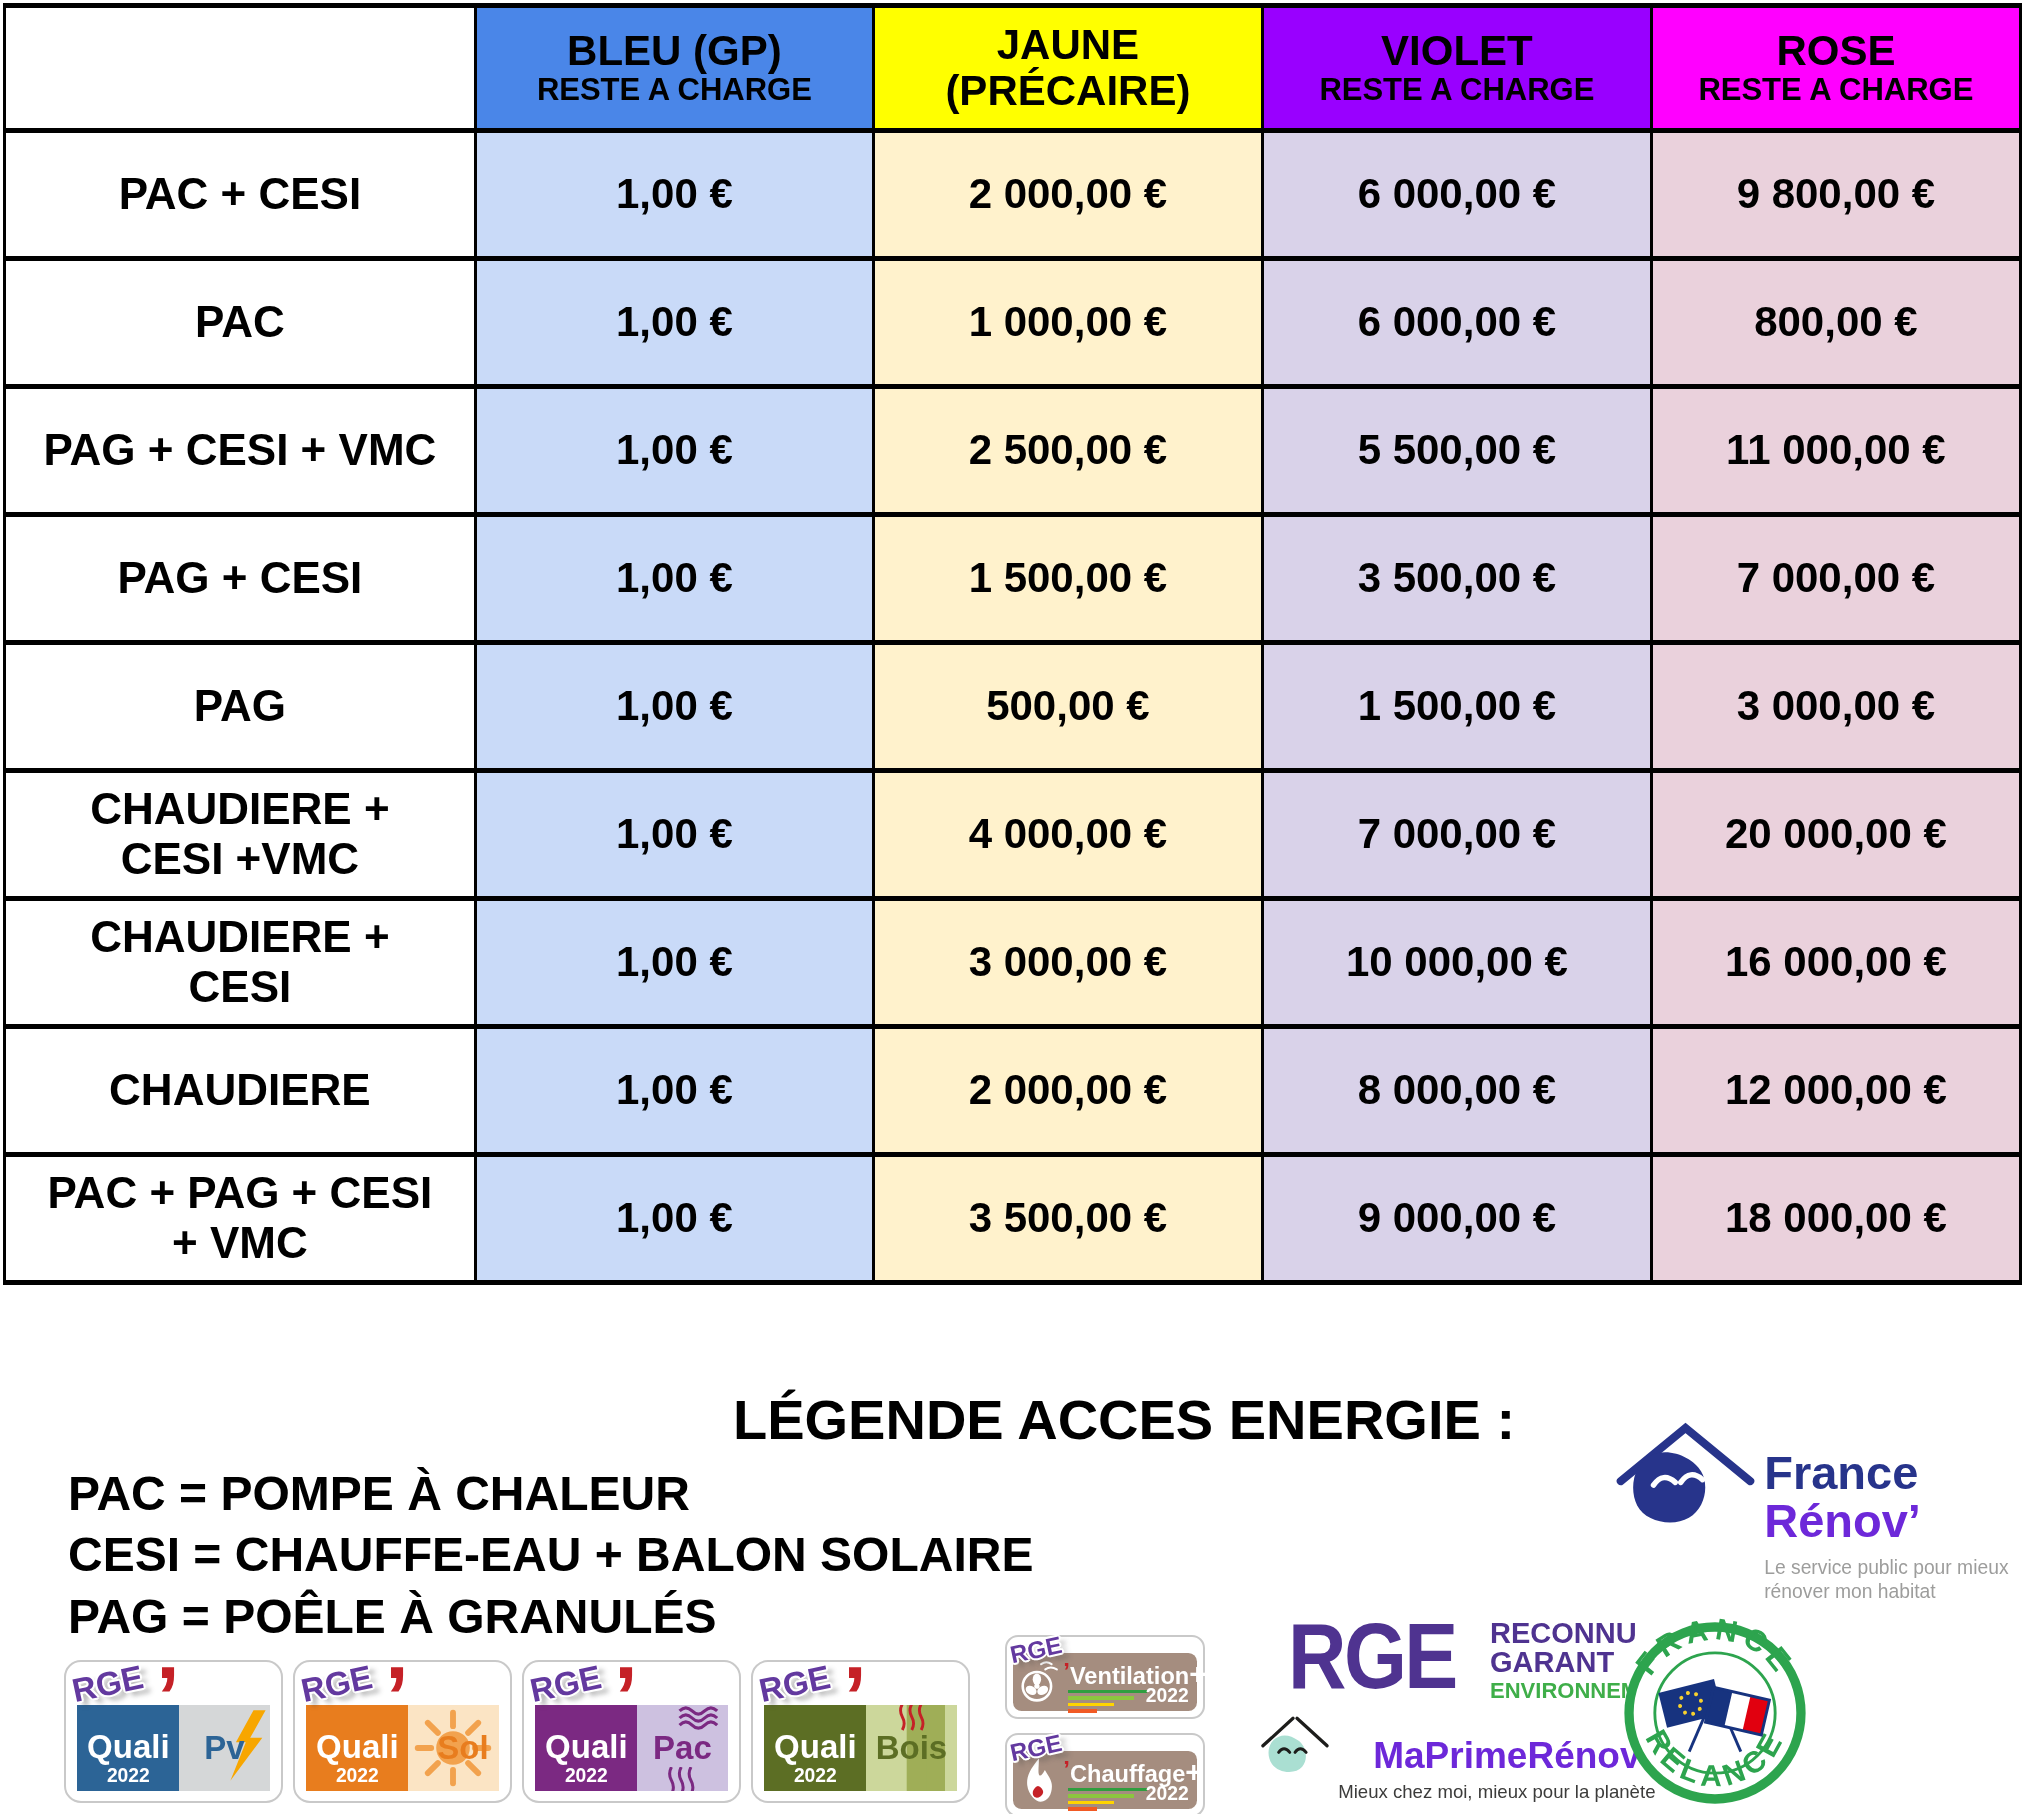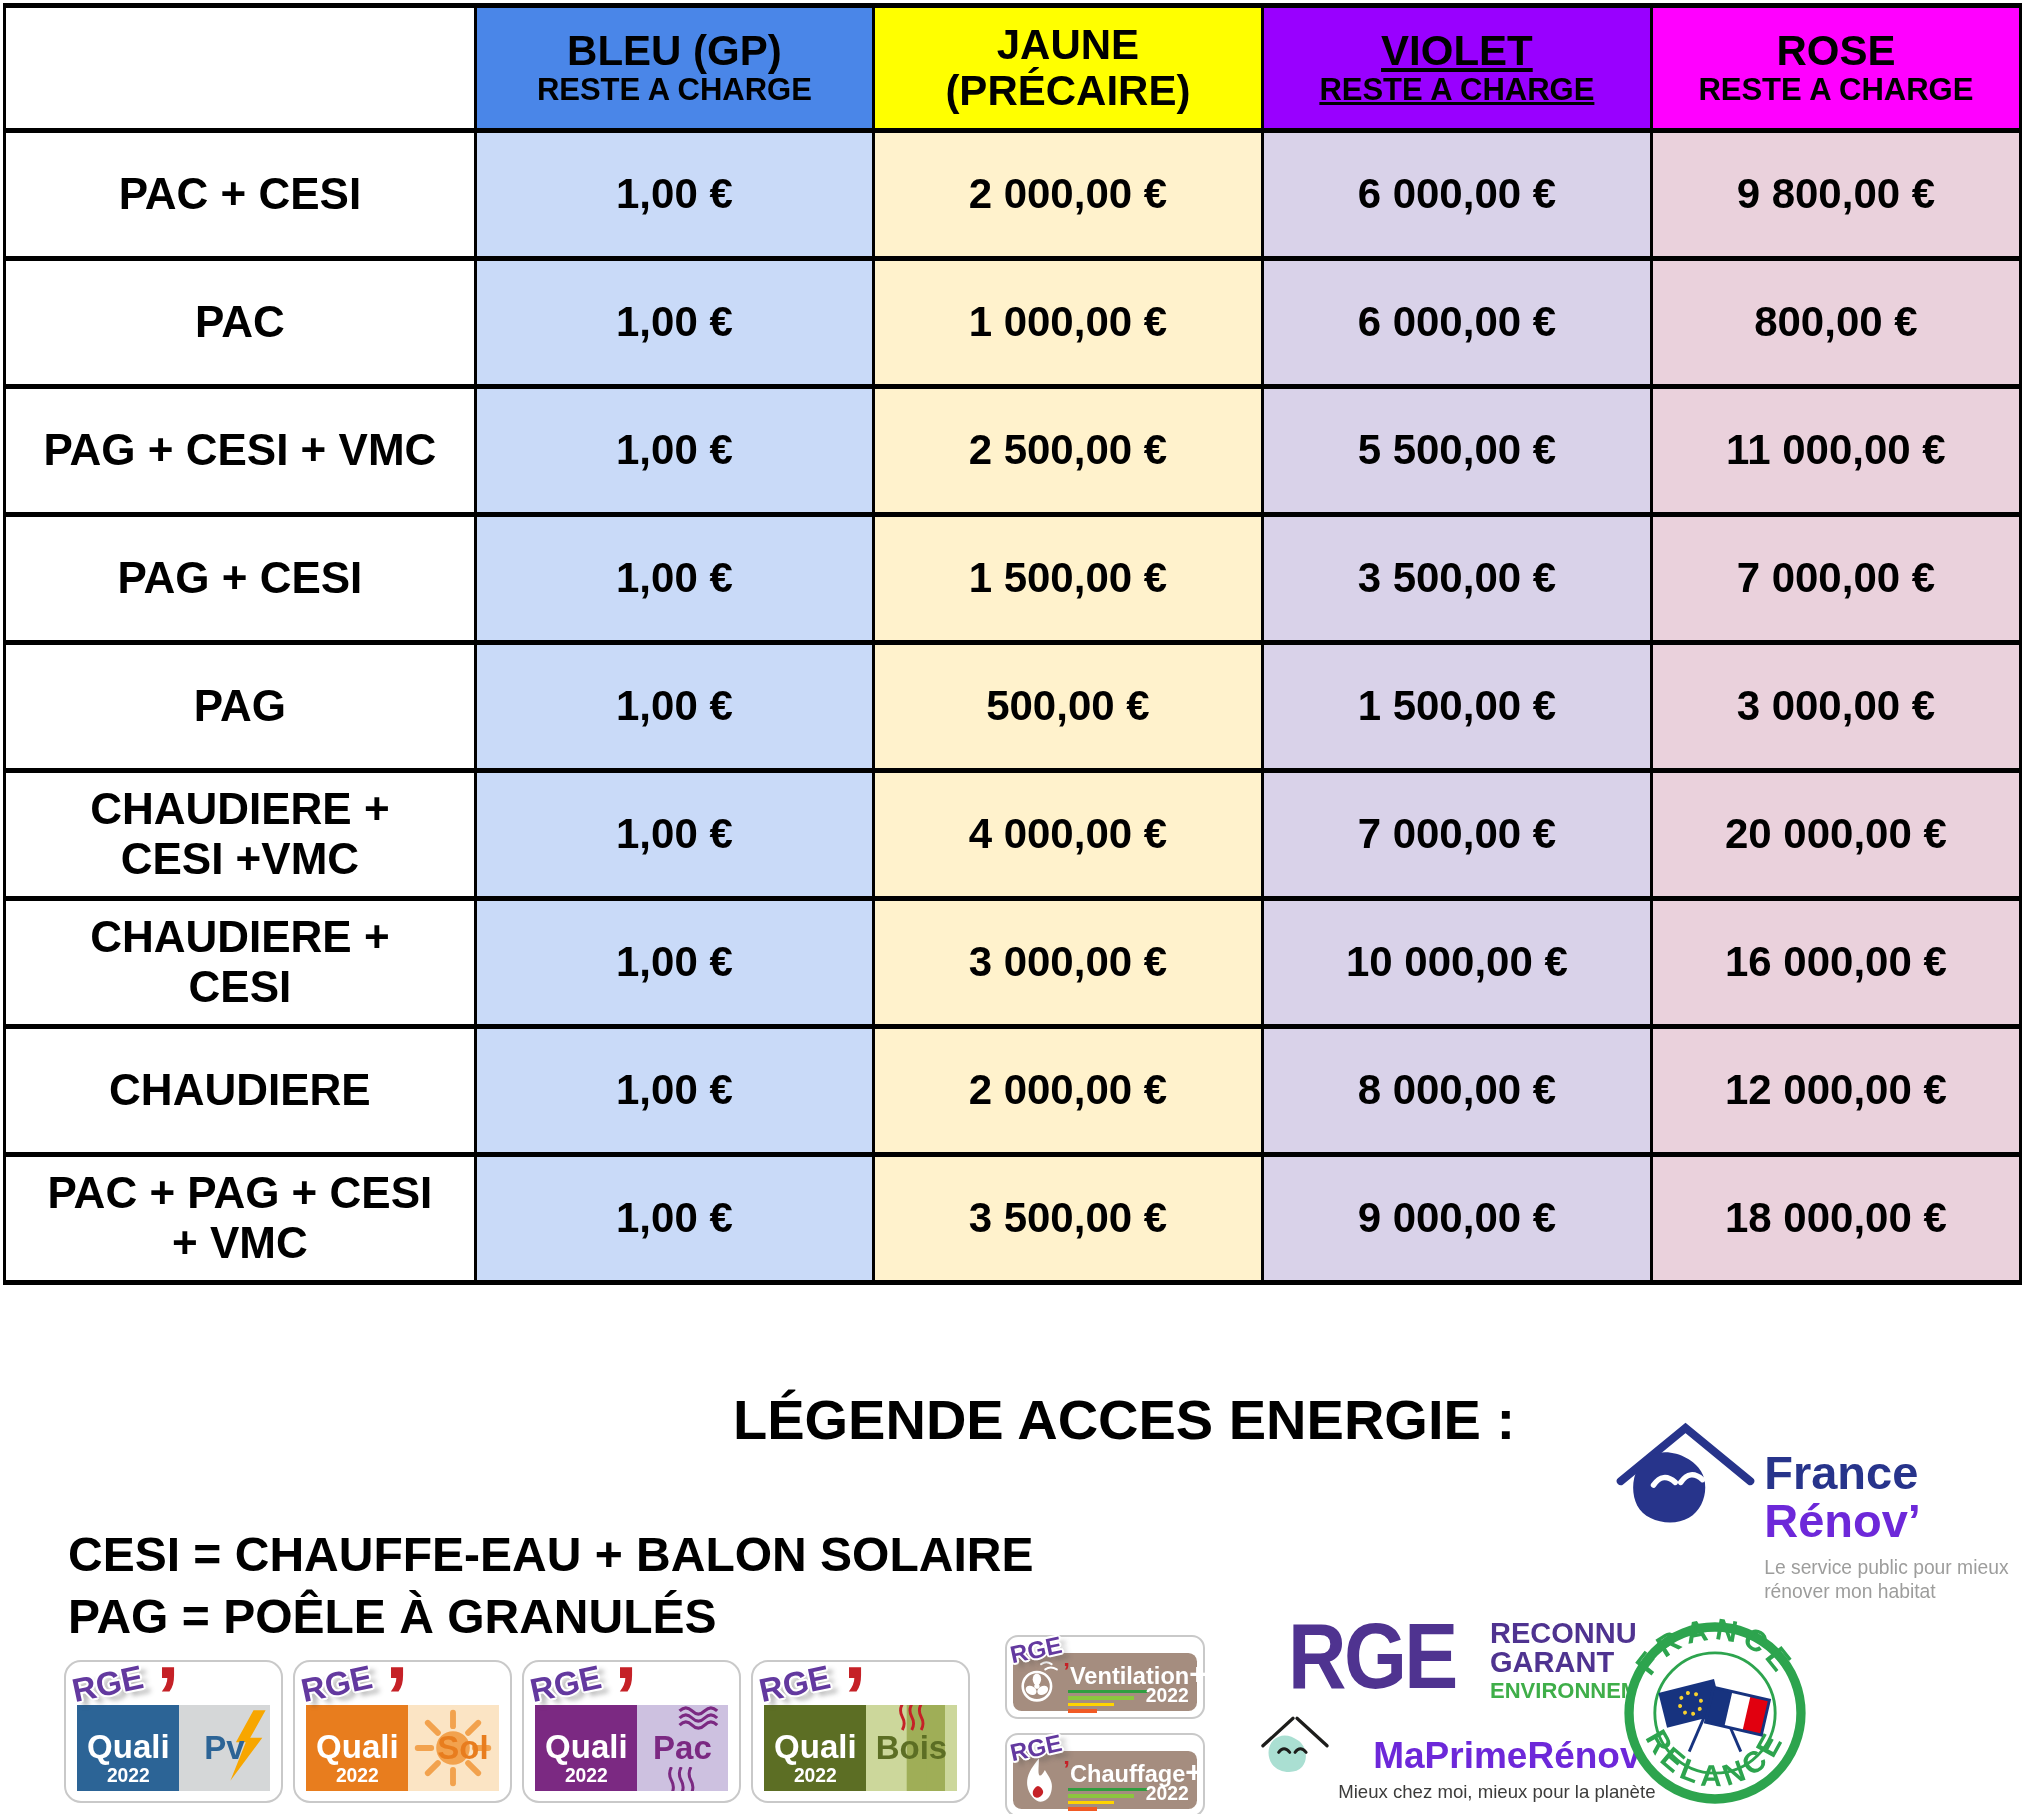--- a/index.html
+++ b/index.html
@@ -10,21 +10,21 @@
   table.price{position:absolute;left:2.9px;top:2.9px;border-collapse:collapse;table-layout:fixed;width:2017px;}
   table.price th,table.price td{border:solid #000;border-width:5.7px 3.6px;padding:0;vertical-align:middle;text-align:center;}
   table.price thead th{height:120px;}
   table.price tbody th,table.price tbody td{height:123px;}
   .corner{background:#fff;}
   .hdr-title{font-size:42px;font-weight:bold;line-height:1.08;}
   .hdr-sub{font-size:31px;font-weight:bold;line-height:1.12;}
   .h-jaune .hdr-sub{font-size:42px;}
   .h-bleu{background:#4a86e8;}
   .h-jaune{background:#ffff00;}
-  .h-violet{background:#9900ff;text-decoration:underline;}
+  .h-violet{background:#9900ff;}
   .h-rose{background:#ff00ff;}
   .c-bleu{background:#c9daf8;}
   .c-jaune{background:#fff2cc;}
   .c-violet{background:#d9d2e9;}
   .c-rose{background:#ead1dc;}
   .rowlab{font-size:44px;font-weight:bold;background:#fff;white-space:pre-line;line-height:1.15;}
   td.val{font-size:42px;font-weight:bold;}
 
   
   .legend-title{position:absolute;left:733px;top:1387px;font-size:56px;font-weight:bold;}
@@ -200,20 +200,21 @@
 + VMC</th>
         <td class="val c-bleu">1,00 €</td>
         <td class="val c-jaune">3 500,00 €</td>
         <td class="val c-violet">9 000,00 €</td>
         <td class="val c-rose">18 000,00 €</td>
       </tr>
     </tbody>
   </table>
 
   <div class="legend-title">LÉGENDE ACCES ENERGIE :</div>
+  <div class="legend-item li-0">PAC = POMPE À CHALEUR</div>
   <div class="legend-item li-1">CESI = CHAUFFE-EAU + BALON SOLAIRE</div>
   <div class="legend-item li-2">PAG = POÊLE À GRANULÉS</div>
 
   <div class="fr-renov">
     <svg width="143" height="132" viewBox="0 0 210 190">
       <path d="M10 98 L105 20 L200 98" stroke="#27348b" stroke-width="12" fill="none" stroke-linecap="round"></path>
       <path fill="#27348b" d="M55 60 C28 72 22 110 34 134 C46 158 86 166 110 152 C134 138 140 104 128 84 C116 64 82 48 55 60 Z"></path>
       <g stroke="#fff" stroke-width="8" fill="none" stroke-linecap="round">
         <path d="M58 104 q14 -20 32 -4"></path>
         <path d="M98 100 q14 -20 32 -4"></path>

